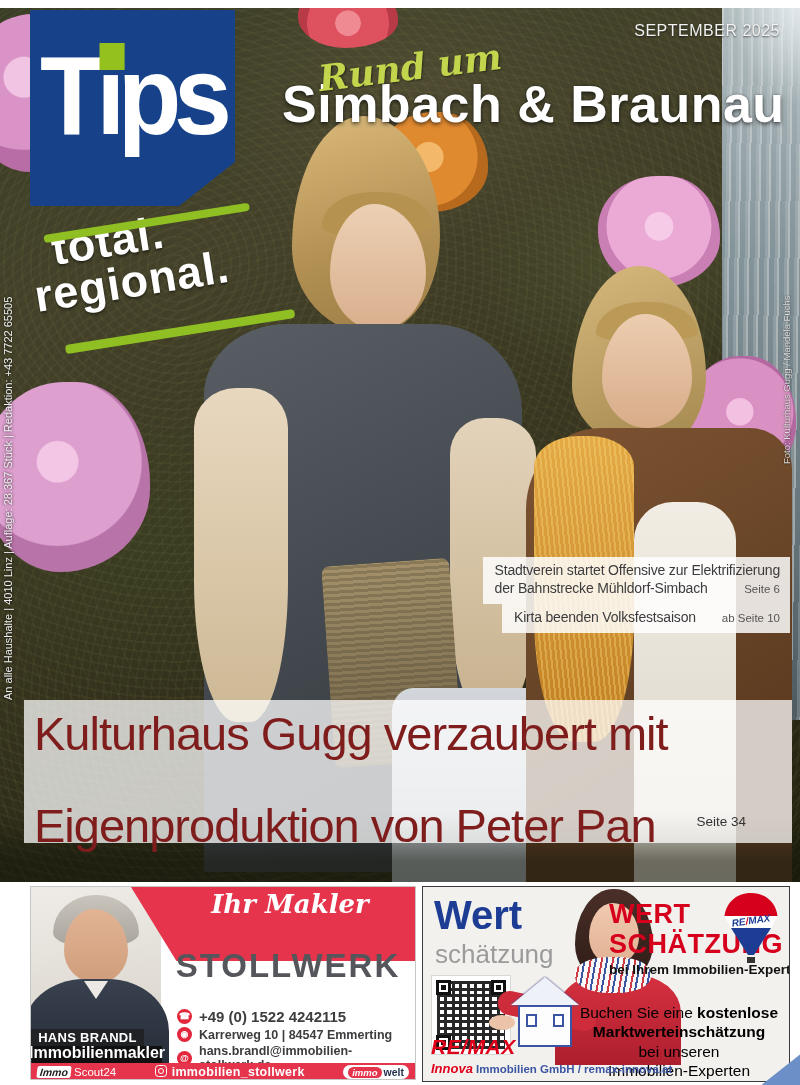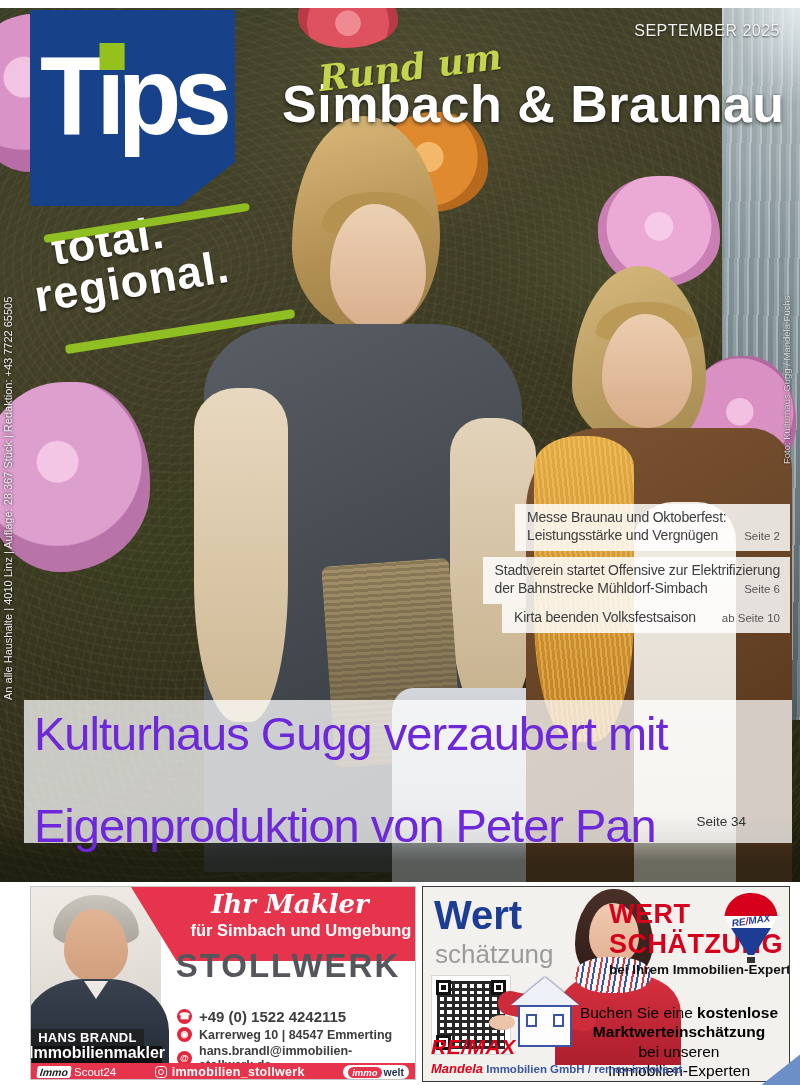--- a/index.html
+++ b/index.html
@@ -128,21 +128,21 @@
     padding:5px 10px 6px 12px; color:#3c3c3e; font-size:14px; line-height:1.28; }
   .teaser .t-line { white-space:nowrap; letter-spacing:-.2px; }
   .teaser .t-row { display:flex; align-items:baseline; gap:14px; justify-content:space-between; }
   .teaser .t-page { font-size:11.5px; color:#555; white-space:nowrap; padding-left:12px; }
   .teaser.t1 { top:504px; }
   .teaser.t2 { top:557px; }
   .teaser.t3 { top:604px; }
 
   .headline-band { position:absolute; left:24px; top:700px; width:768px; height:143px; z-index:7;
     background:rgba(255,255,255,.74); }
-  .headline-l { position:absolute; left:10px; color:#6d28d9; font-size:47px; letter-spacing:-1px;
+  .headline-l { position:absolute; left:10px; color:#7f1d1d; font-size:47px; letter-spacing:-1px;
     white-space:nowrap; }
   .headline-l.h1 { top:6px; }
   .headline-l.h2 { top:70px;margin-top:28px; }
   .headline-page { position:absolute; right:46px; bottom:14px; font-size:13.5px; color:#333; }
 
   
   #ads { position:absolute; left:0; top:882px; width:800px; height:203px; background:#fff; }
 
   
   .ad-sw { position:absolute; left:30px; top:4px; width:386px; height:194px; background:#fff;
@@ -179,21 +179,21 @@
   .c-row.r1 { font-weight:700; font-size:15px; }
   .c-row.r2, .c-row.r3 { font-weight:600; font-size:12.5px; }
   .c-ic { flex:0 0 auto; width:15px; height:15px; border-radius:50%; background:#e2273d; color:#fff;
     display:flex; align-items:center; justify-content:center; font-size:9px; line-height:1; }
   .sw-footer { position:absolute; left:0; right:0; top:176px; height:18px; background:#e5344b;
     display:flex; align-items:center; justify-content:space-between; padding:0 6px; }
   .scout { display:flex; align-items:center; gap:3px; }
   .scout-immo { background:#fff; color:#1d1d1d; font-weight:700; font-style:italic; font-size:10.5px;
     padding:0 3px; border-radius:2px; transform:skewX(-6deg); }
   .scout-rest { color:#fff; font-size:11.5px; }
-  .insta { display:flex; align-items:center; gap:5px; color:#fff; font-weight:700; font-size:12.5px;
+  .insta { display:flex; align-items:flex-start; gap:5px; color:#fff; font-weight:700; font-size:12.5px;
     letter-spacing:.3px; }
   .insta-ic { position:relative; width:12px; height:12px; border:1.4px solid #fff; border-radius:3.5px; }
   .insta-ic::before { content:''; position:absolute; inset:2px; border:1.3px solid #fff; border-radius:50%; }
   .welt { background:#fff; border-radius:9px; padding:1px 5px; display:flex; align-items:center; gap:2px; }
   .welt-immo { background:#e5344b; color:#fff; border-radius:8px; padding:0 4px;
     font-weight:700; font-style:italic; font-size:9.5px; }
   .welt-rest { color:#1b2b4a; font-weight:700; font-size:10.5px; }
 
   
   .ad-rx { position:absolute; left:422px; top:4px; width:368px; height:196px;
@@ -294,27 +294,20 @@
   <div class="slogan">
     <div class="g-stroke s1"></div>
     <div class="slogan-line l1">total.</div>
     <div class="slogan-line l2">regional.</div>
     <div class="g-stroke s2"></div>
   </div>
 
   <div class="v-credit v-left">An alle Haushalte | 4010 Linz | Auflage: 28.367 Stück | Redaktion: +43 7722 65505</div>
   <div class="v-credit v-right">Foto: Kulturhaus Gugg / Mandela Fuchs</div>
 
-  <div class="teaser t1">
-    <div class="t-line">Messe Braunau und Oktoberfest:</div>
-    <div class="t-row">
-        <span class="t-line">Leistungsstärke und Vergnügen</span>
-        <span class="t-page">Seite 2</span>
-      </div>
-  </div>
   <div class="teaser t2">
     <div class="t-line">Stadtverein startet Offensive zur Elektrifizierung</div>
     <div class="t-row">
         <span class="t-line">der Bahnstrecke Mühldorf-Simbach</span>
         <span class="t-page">Seite 6</span>
       </div>
   </div>
   <div class="teaser t3">
     <div class="t-row">
         <span class="t-line">Kirta beenden Volksfestsaison</span>
@@ -334,21 +327,20 @@
       <div class="sw-photo">
         <div class="man-hair"></div>
         <div class="man-face"></div>
         <div class="man-shirt"></div>
         <div class="man-vneck"></div>
       </div>
       <div class="sw-nameband">HANS BRANDL</div>
       <div class="sw-titleband">Immobilienmakler (IHK)</div>
       <div class="sw-banner">
         <div class="sw-script">Ihr Makler</div>
-        <div class="sw-bannersub">für Simbach und Umgebung</div>
       </div>
       <div class="sw-brand">
         <div class="b2">STOLLWERK</div>
       </div>
       <div class="sw-contacts">
         <div class="c-row r1">
           <span class="c-ic">☎</span>
           <span>+49 (0) 1522 4242115</span>
         </div>
         <div class="c-row r2">
@@ -413,18 +405,18 @@
       </div>
       <svg class="rx-balloon" width="60" height="78" viewBox="0 0 60 78">
         <path d="M30 2 C15 2 5 12 3.5 25 L56.5 25 C55 12 45 2 30 2 Z" fill="#d6001c"></path>
         <path d="M3.5 25 L56.5 25 L50 37 L10 37 Z" fill="#ffffff"></path>
         <path d="M10 37 L50 37 L33 64 L27 64 Z" fill="#1d3d94"></path>
         <rect x="26" y="66" width="8" height="6" fill="#333"></rect>
         <text x="30" y="33" text-anchor="middle" font-family="Liberation Sans, sans-serif" font-size="10" font-weight="bold" font-style="italic" transform="rotate(-8 30 30)"><tspan fill="#1d3d94">RE</tspan><tspan fill="#d6001c">/</tspan><tspan fill="#1d3d94">MAX</tspan></text>
       </svg>
       <div class="rx-brand">RE/MAX</div>
       <div class="rx-brand-sub">
-        <span class="red">Mandela</span><span class="blue"> Immobilien GmbH / remax-innova.at</span>
+        <span class="red">Innova</span><span class="blue"> Immobilien GmbH / remax-innova.at</span>
       </div>
     </div>
 
   </div>
 </div>
 
 </body></html>

